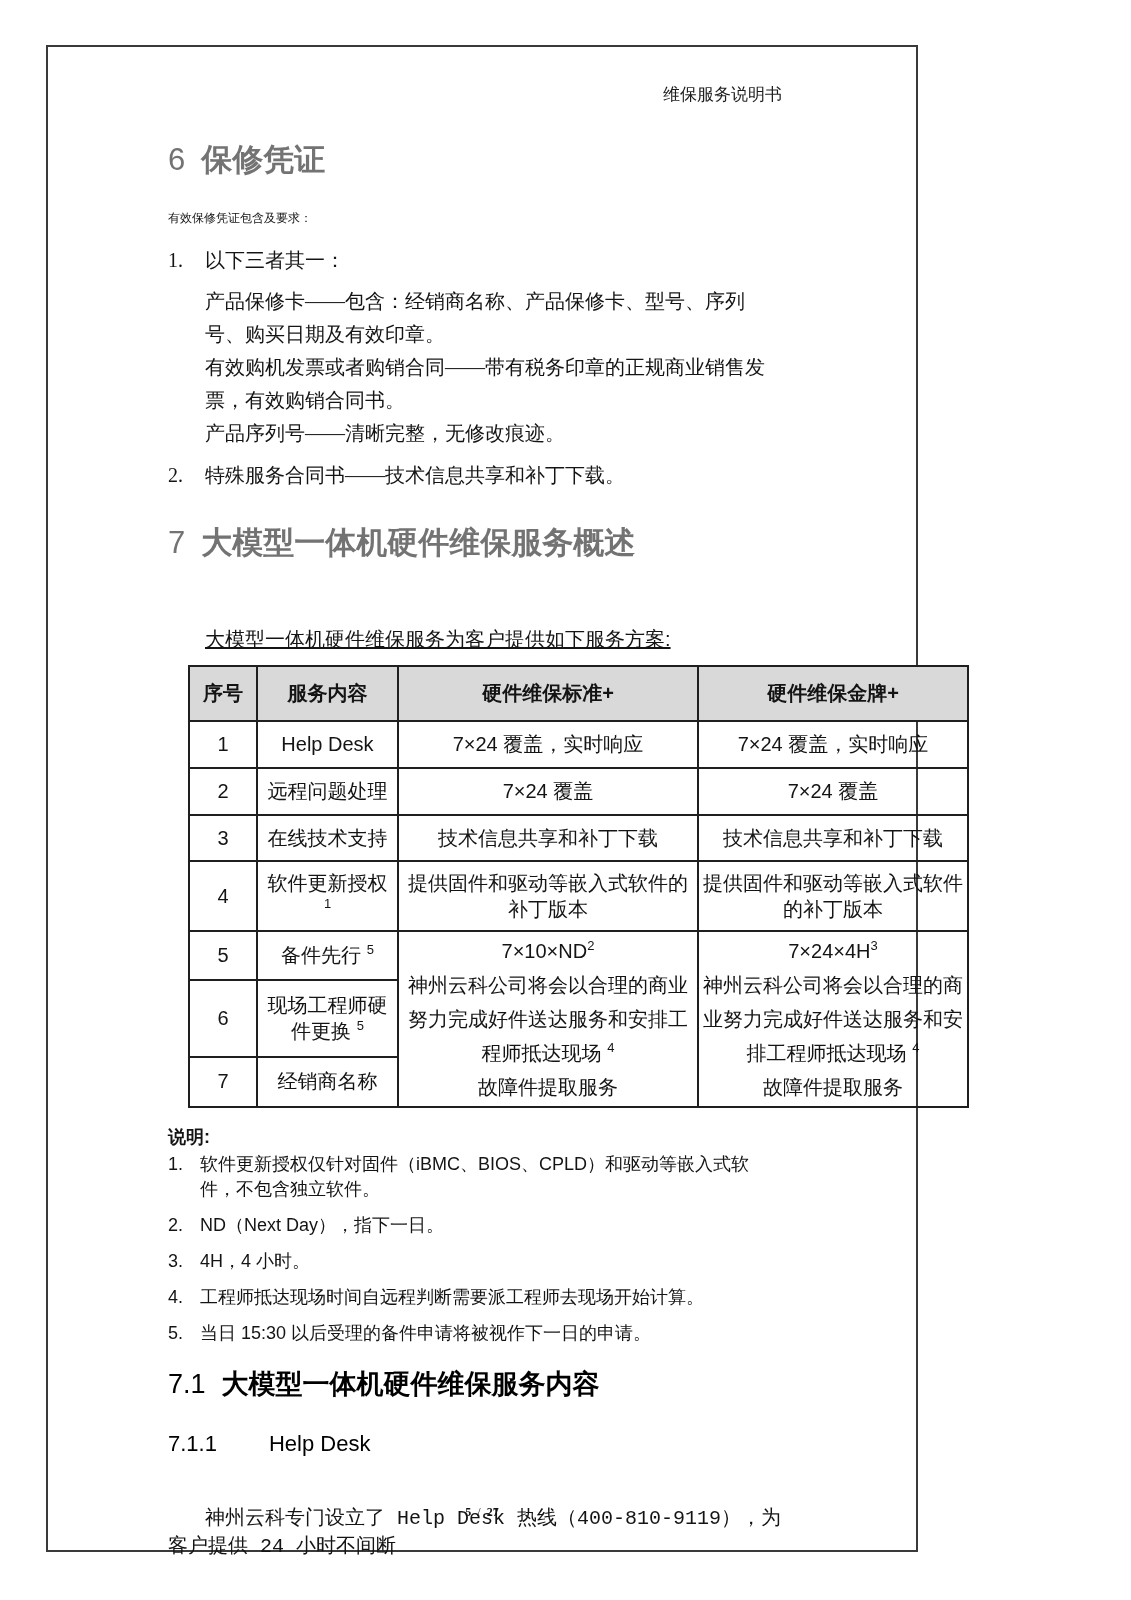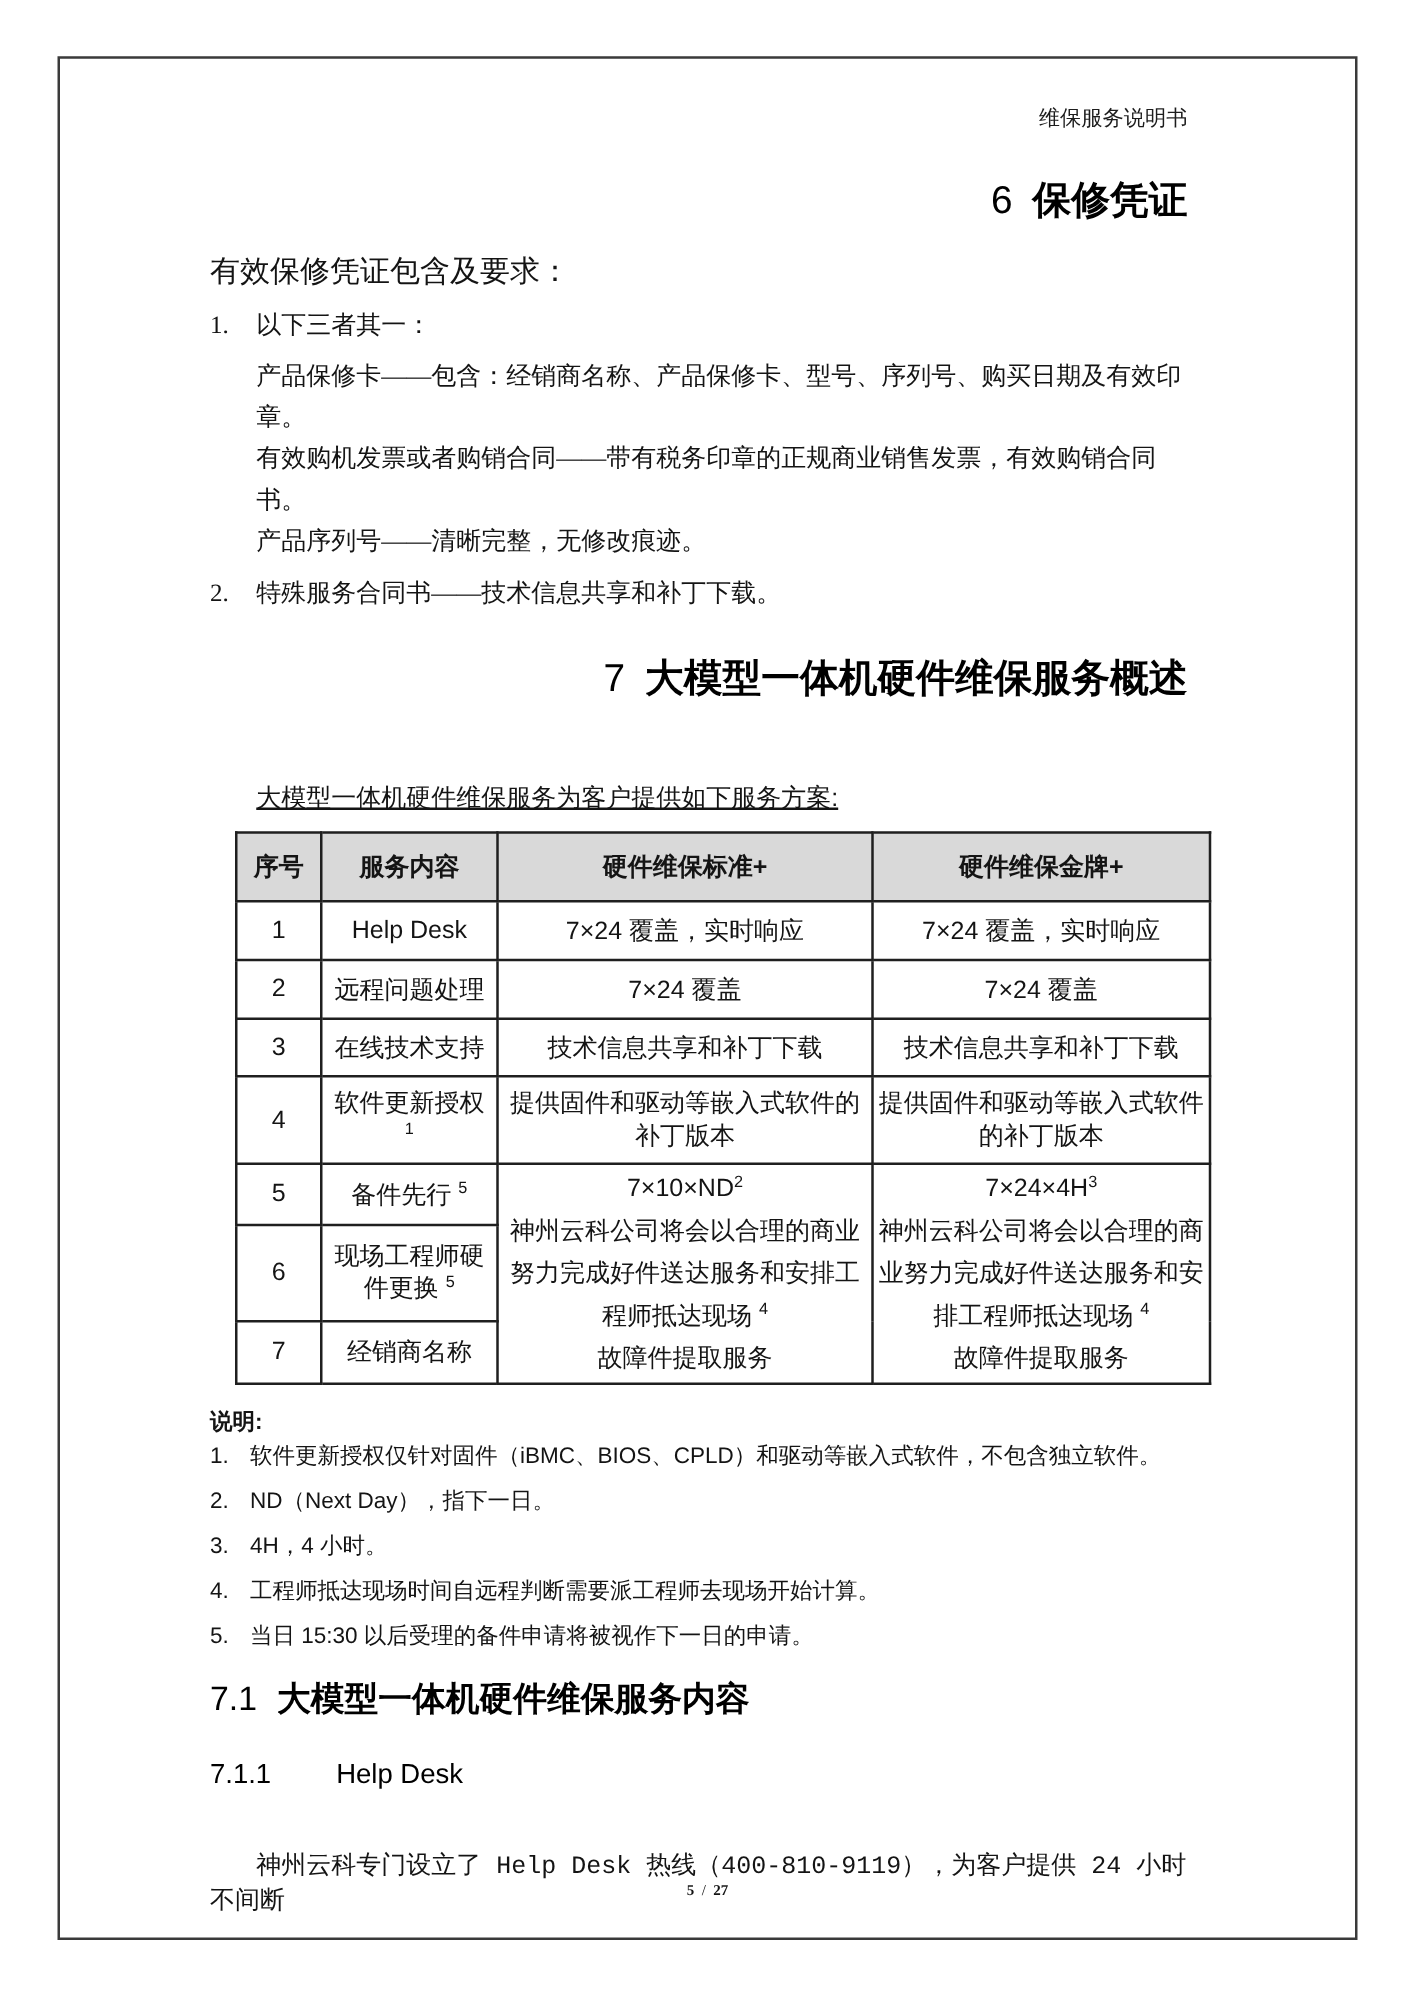--- a/index.html
+++ b/index.html
@@ -1,26 +1,26 @@
 <!DOCTYPE html>
 <html><head>
 <meta charset="utf-8">
 <style>
   * { margin:0; padding:0; box-sizing:border-box; }
   html,body { width:1131px; height:1600px; background:#ffffff; color:#141414;
               font-family:"Liberation Sans","DejaVu Sans",sans-serif; }
-  .frame { position:absolute; left:46px; top:45px; width:1040px; height:1507px;
+  .frame { position:absolute; left:46px; top:45px; width:872px; height:1507px;
            border:2px solid #3a3a3a; background:#ffffff;
            padding:0 134px 0 120px; }
   .hdr-right { margin-top:37px; text-align:right; font-family:"Liberation Serif","DejaVu Serif",serif;
                font-size:17px; line-height:22px; color:#1c1c1c; }
-  h1.sec { margin-top:34px; font-size:31px; line-height:40px; font-weight:700; color:#000000;text-align:right; }
+  h1.sec { margin-top:34px; font-size:31px; line-height:40px; font-weight:700; color:#737373; }
   h1.sec .num, h2.sec .num { font-weight:400; margin-right:16px; }
   .serif { font-family:"Liberation Serif","DejaVu Serif",serif; }
-  .intro6 { margin-top:25px; font-size:24px; line-height:27px; }
+  .intro6 { margin-top:25px; font-size:12px; line-height:27px; }
   .oli { display:flex; font-size:20px; line-height:27px; }
   .oli .mark { width:37px; flex:0 0 37px; }
   .oli1 { margin-top:15px; }
   .oli2 { margin-top:12px; }
   .sub6 { margin-top:11px; margin-left:37px; font-size:20px; line-height:33px; }
   .sec7h { margin-top:55px; }
   .intro7 { margin-top:62px; font-size:20px; line-height:28px; text-indent:37px;text-decoration:underline; }
   table.svc { margin-top:12px; margin-left:20px; width:779px; border-collapse:collapse; table-layout:fixed; }
   table.svc th, table.svc td { border:2px solid #1f1f1f; font-size:20px; vertical-align:middle;
                                text-align:center; padding:2px 4px; }

